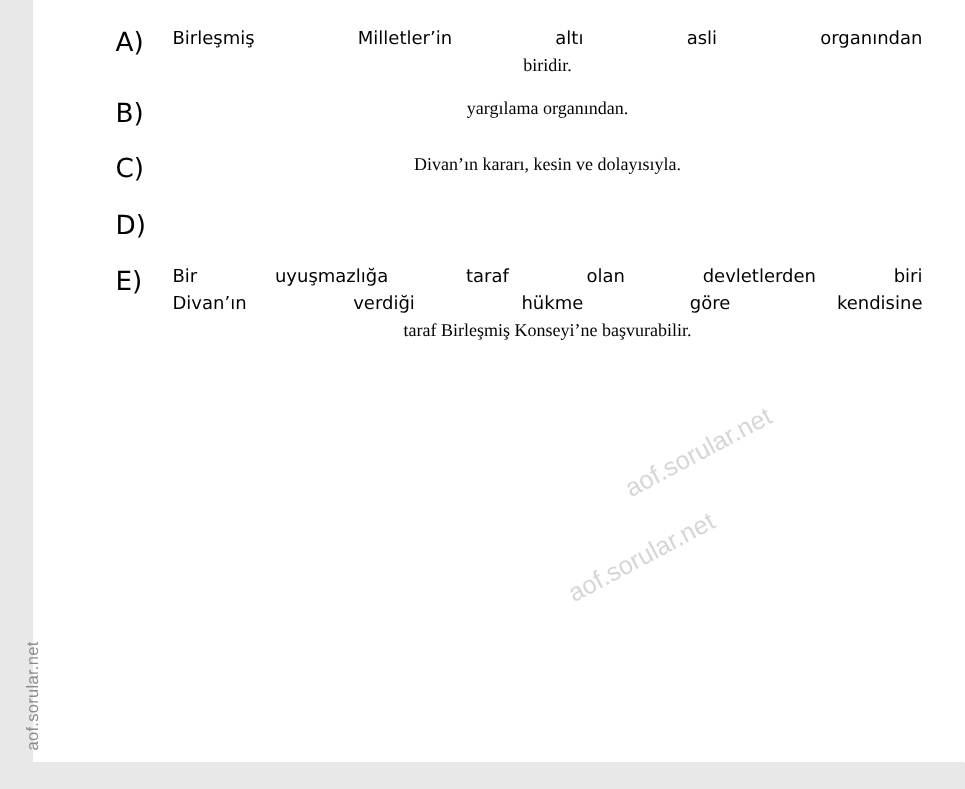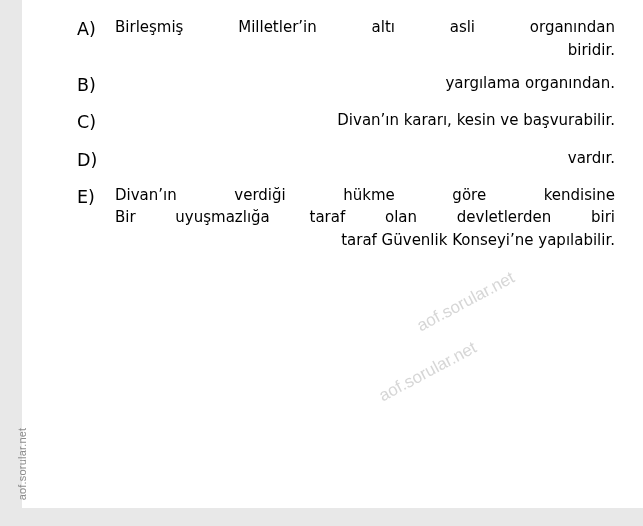--- a/index.html
+++ b/index.html
@@ -96,39 +96,40 @@
     align-items: flex-start;
     margin-bottom: 11px;
   }
   .option-letter {
     font-size: 17.5px;
     line-height: 1.5;
     width: 38px;
     flex: 0 0 38px;
   }
   .option-text {
-    font-size: 15px;
+    font-size: 12px;
     line-height: 1.5;
     flex: 1 1 auto;
     text-align: justify;
     text-justify: inter-word;
   }
   .option-text.nojustify {
     text-align: left;
   }
   .jline {
     display: block;
     text-align: justify;
     text-align-last: justify;
     white-space: nowrap;
   }
   .jline-last {
     display: block;
-    text-align: right;
+    text-align: center;
     white-space: nowrap;
+    font-family: Liberation Serif, serif;
   }
 
   
   .wm {
     position: absolute;
     font-family: "Liberation Sans", sans-serif;
     color: rgba(130,130,130,0.33);
     font-size: 17px;
     transform: rotate(-28deg);
     white-space: nowrap;
@@ -161,37 +162,36 @@
     <div class="option">
       <div class="option-letter">B)</div>
       <div class="option-text">
         <span class="jline-last">yargılama organından.</span>
       </div>
     </div>
 
     <div class="option">
       <div class="option-letter">C)</div>
       <div class="option-text nojustify">
-        <span class="jline-last">Divan’ın kararı, kesin ve başvurabilir.</span>
+        <span class="jline-last">Divan’ın kararı, kesin ve dolayısıyla.</span>
       </div>
     </div>
 
     <div class="option">
       <div class="option-letter">D)</div>
       <div class="option-text">
-        <span class="jline-last">vardır.</span>
       </div>
     </div>
 
     <div class="option">
       <div class="option-letter">E)</div>
       <div class="option-text">
+        <span class="jline">Bir  uyuşmazlığa  taraf  olan  devletlerden  biri</span>
         <span class="jline">Divan’ın    verdiği    hükme    göre    kendisine</span>
-        <span class="jline">Bir  uyuşmazlığa  taraf  olan  devletlerden  biri</span>
-        <span class="jline-last">taraf Güvenlik Konseyi’ne yapılabilir.</span>
+        <span class="jline-last">taraf Birleşmiş Konseyi’ne başvurabilir.</span>
       </div>
     </div>
 
   </div>
 
   <div class="wm" id="wm1">aof.sorular.net</div>
   <div class="wm" id="wm2">aof.sorular.net</div>
 
 </div>
 

